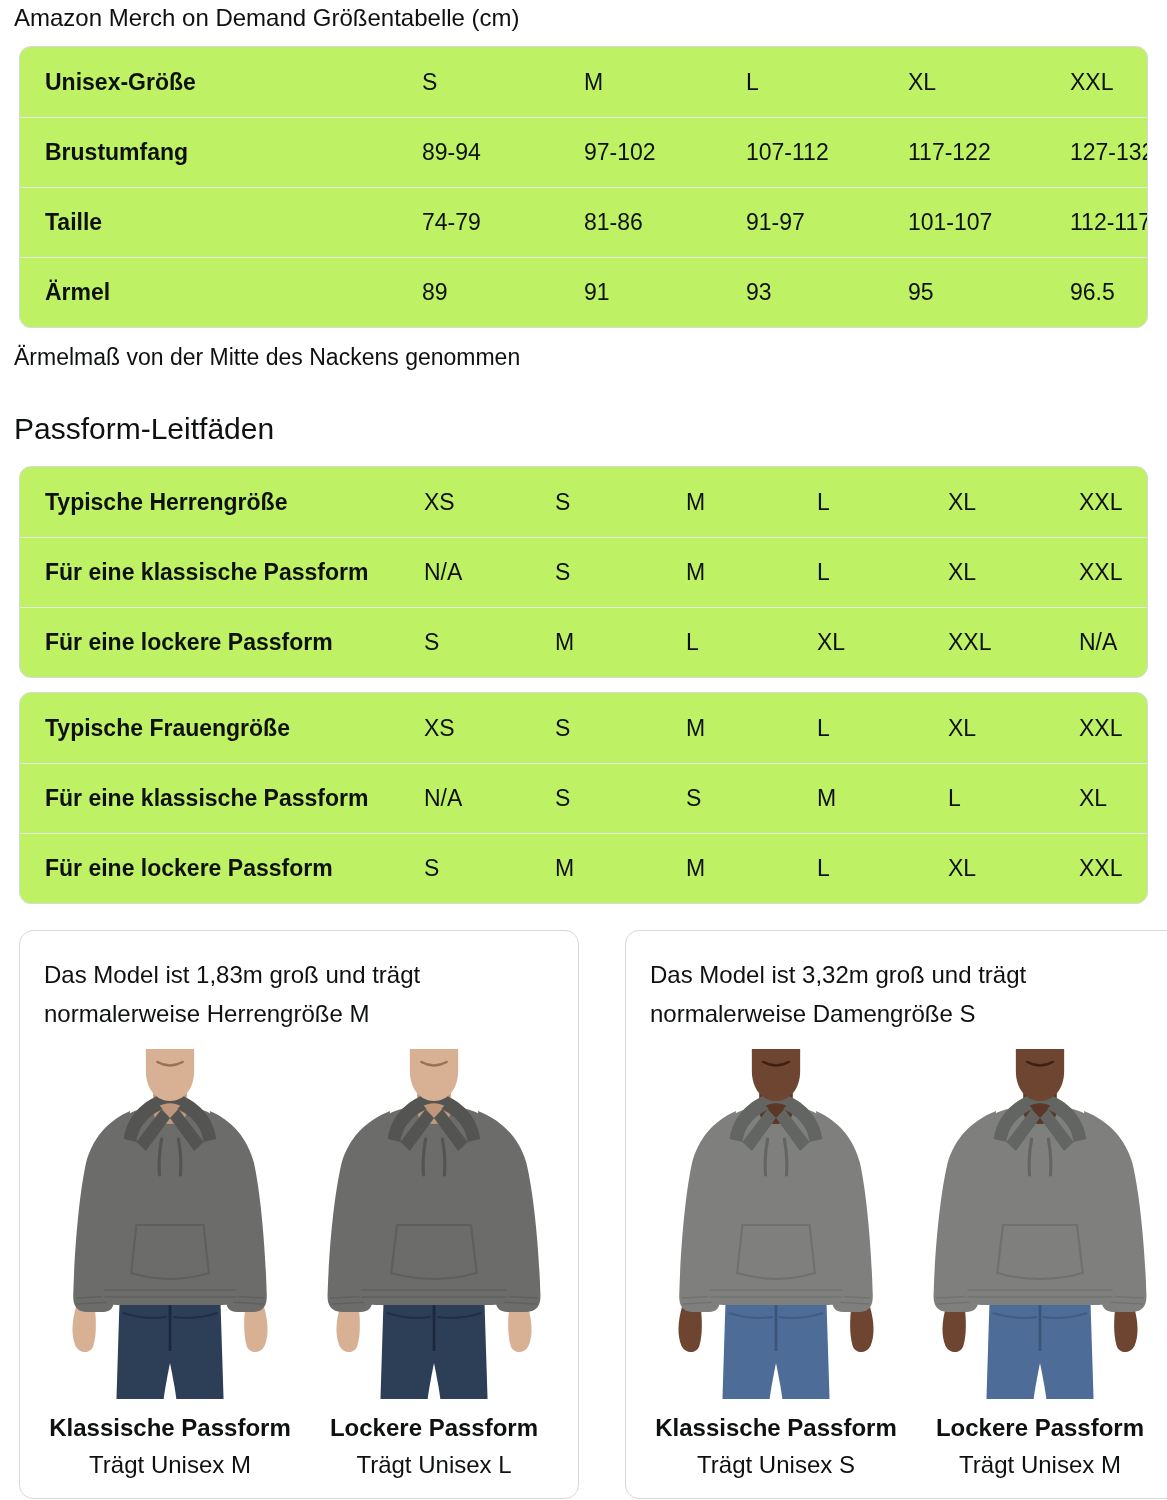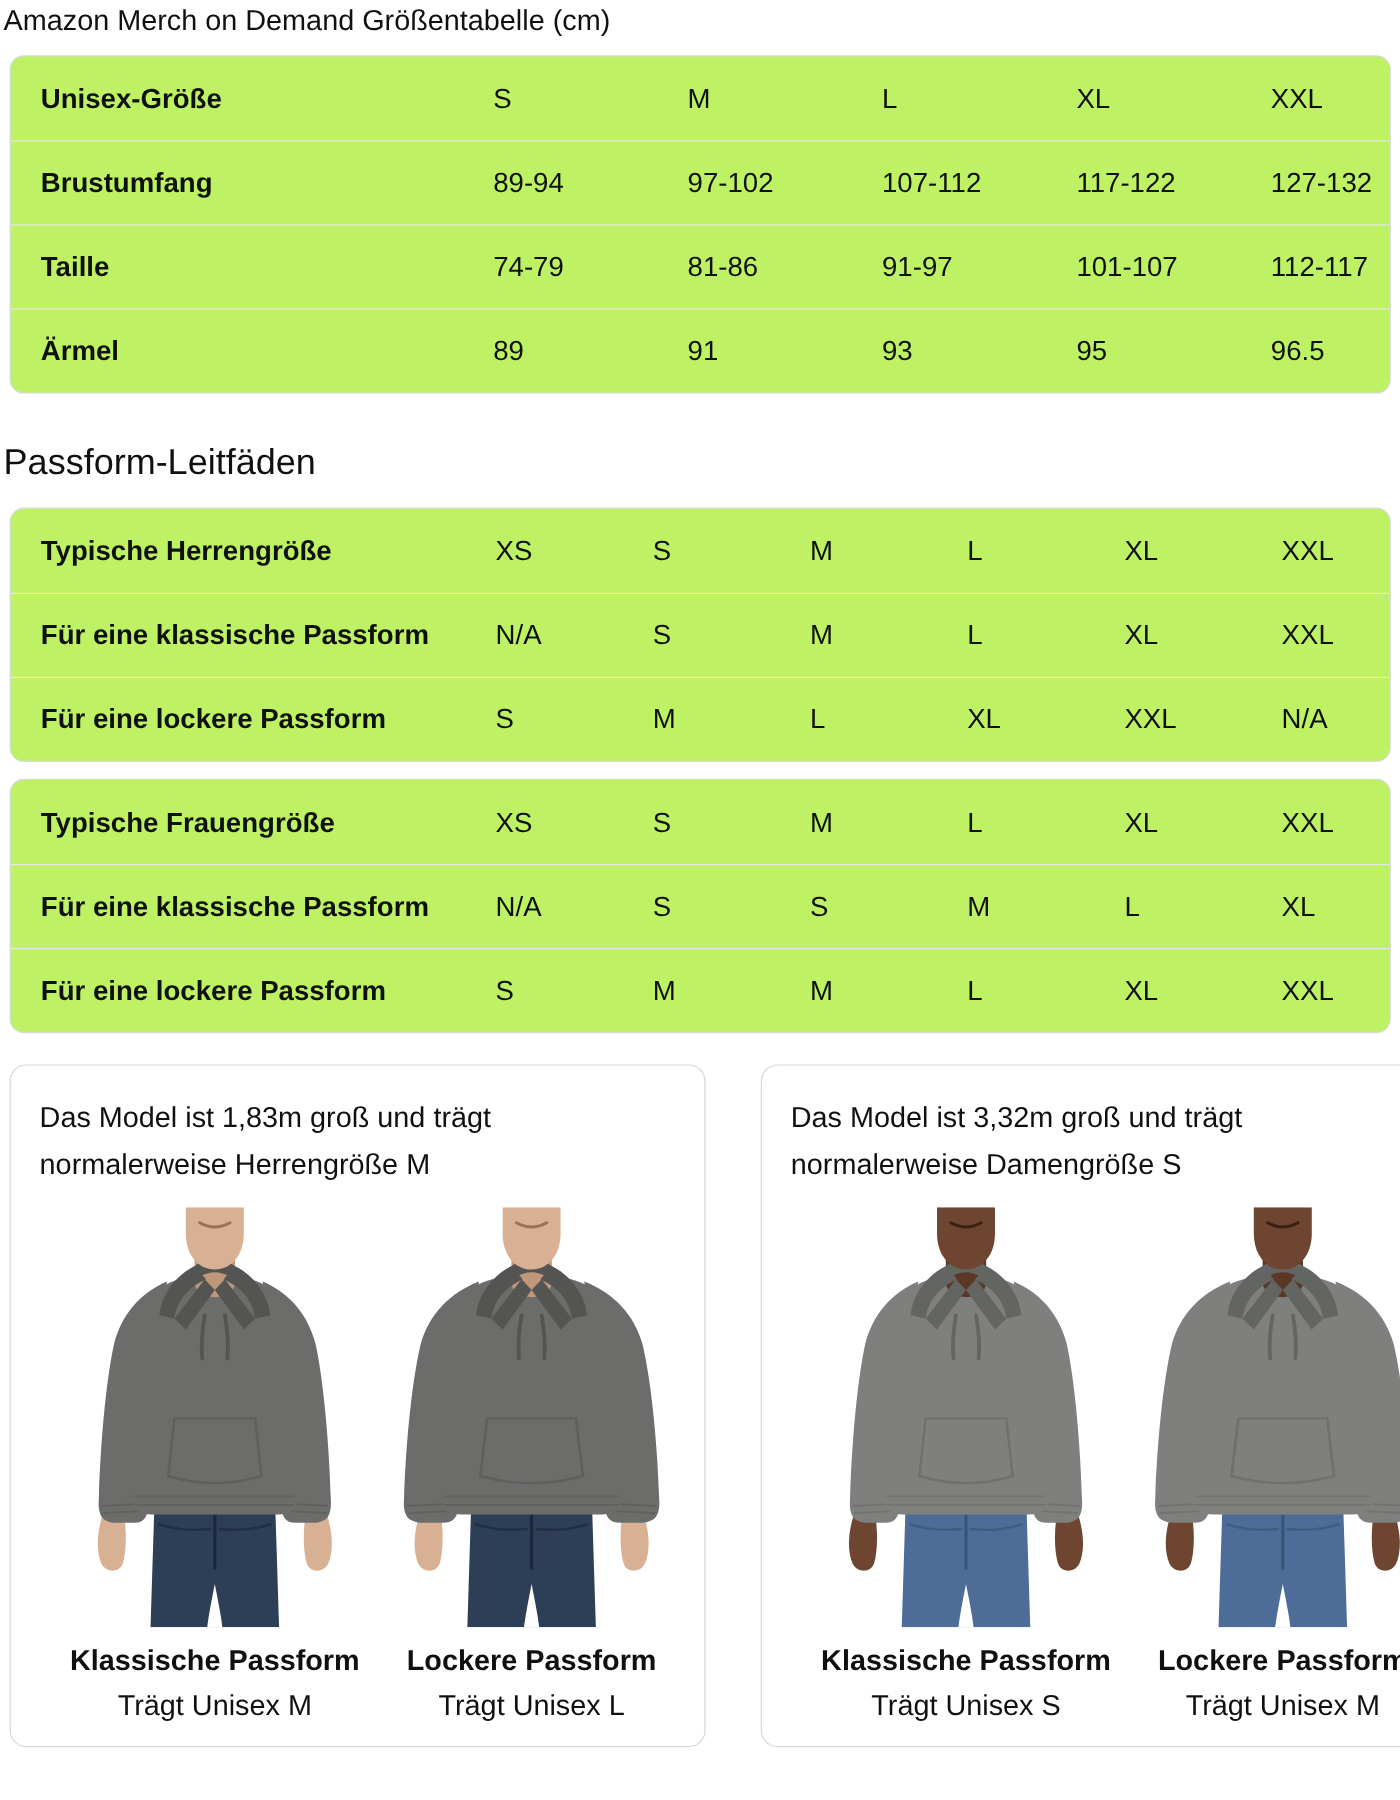--- a/index.html
+++ b/index.html
@@ -2,21 +2,21 @@
 <html><head>
 <meta charset="utf-8">
 <style>
   * { box-sizing: border-box; margin: 0; padding: 0; }
   html, body { background: #ffffff; }
   body {
     width: 1167px; height: 1500px; overflow: hidden;
     font-family: "Liberation Sans", sans-serif;
     color: var(--text, #0f1111);
   }
-  .page { padding: 0 8px; }
+  .page { padding: 0 19px; }
 
   .page-title {
     font-size: 24px; font-weight: 400; line-height: 30px;
     padding-top: 3px; margin-left: -5px;
   }
 
   .table-card {
     border: 1px solid var(--border, #d5d9d9);
     border-radius: 12px;
     overflow: hidden;
@@ -54,21 +54,21 @@
     padding: 24px 18px 18px 24px;
     min-height: 560px;
     background: #fff;
   }
   .model-desc {
     font-size: 24px; line-height: 39px; font-weight: 400;
     max-width: 480px;
   }
   .figures-row {
     margin-top: 16px;
-    display: flex; justify-content: center; gap: 12px; margin-left: 20px;
+    display: flex; justify-content: center; gap: 12px;
   }
   .figure-block { width: 252px; text-align: center; }
   .fig { width: 252px; height: 350px; display: block; }
   .fig.loose { --garment_scale: scaleX(1.1); }
   .fig-caption-fit { margin-top: 14px; font-size: 24px; font-weight: 700; line-height: 30px; }
   .fig-caption-size { margin-top: 7px; font-size: 24px; font-weight: 400; line-height: 30px; }
   .defs-svg { position: absolute; width: 0; height: 0; overflow: hidden; }
 </style>
 </head>
 <body style="--text: #0f1111; --border: #d5d9d9; --divider: #e7e7e7;">
@@ -152,20 +152,21 @@
     <div class="trow">
       <div class="cell rlabel">Ärmel</div>
       <div class="cell">89</div>
       <div class="cell">91</div>
       <div class="cell">93</div>
       <div class="cell">95</div>
       <div class="cell">96.5</div>
     </div>
   </div>
 
+  <p class="sleeve-note">Ärmelmaß von der Mitte des Nackens genommen</p>
 
   <h2 class="section-title">Passform-Leitfäden</h2>
 
   <div class="table-card fit-table-men">
     <div class="trow">
       <div class="cell rlabel">Typische Herrengröße</div>
       <div class="cell">XS</div>
       <div class="cell">S</div>
       <div class="cell">M</div>
       <div class="cell">L</div>

